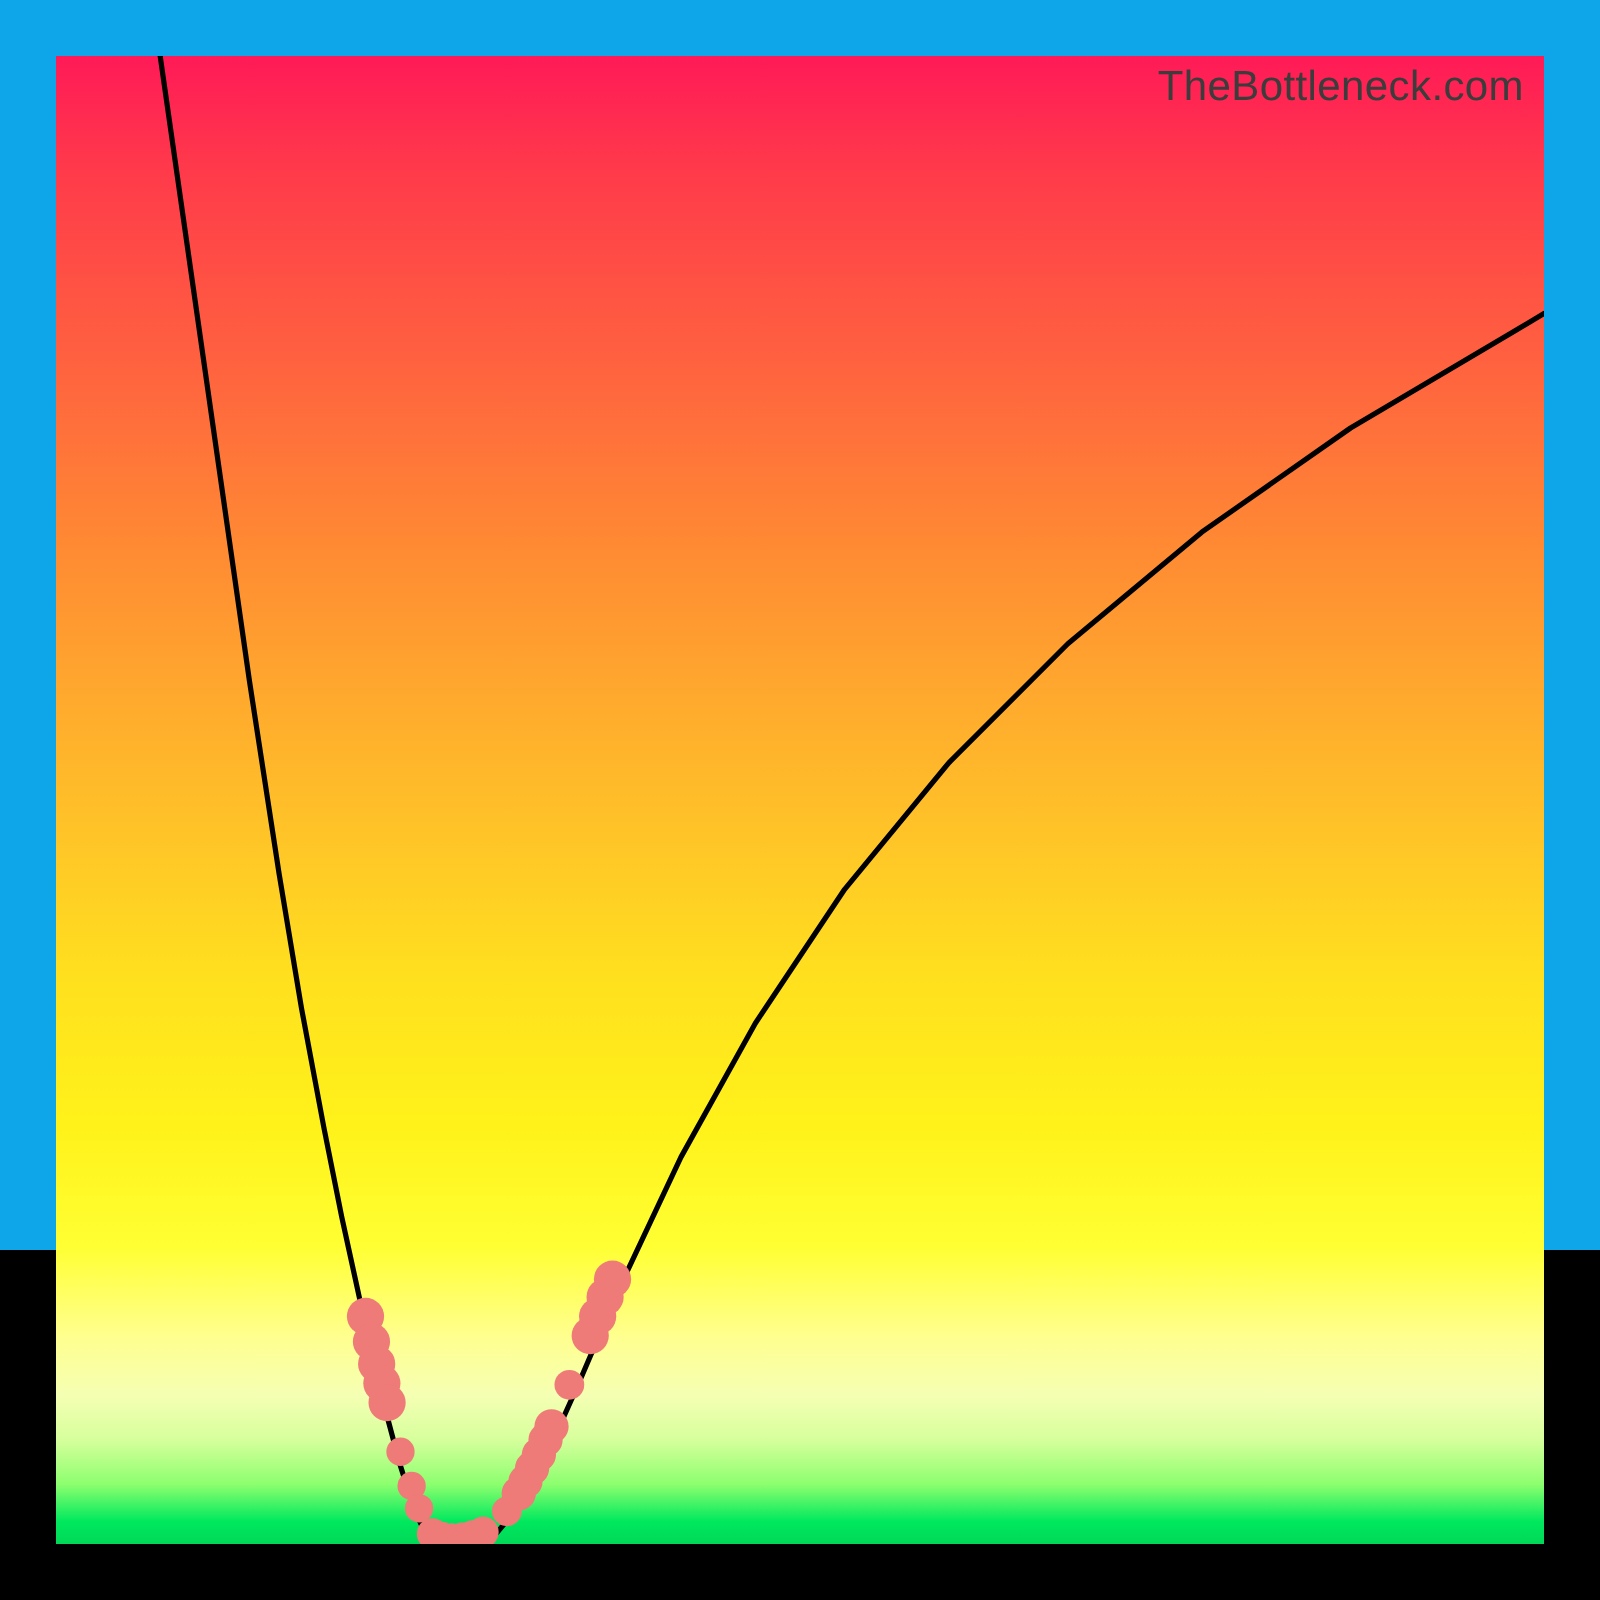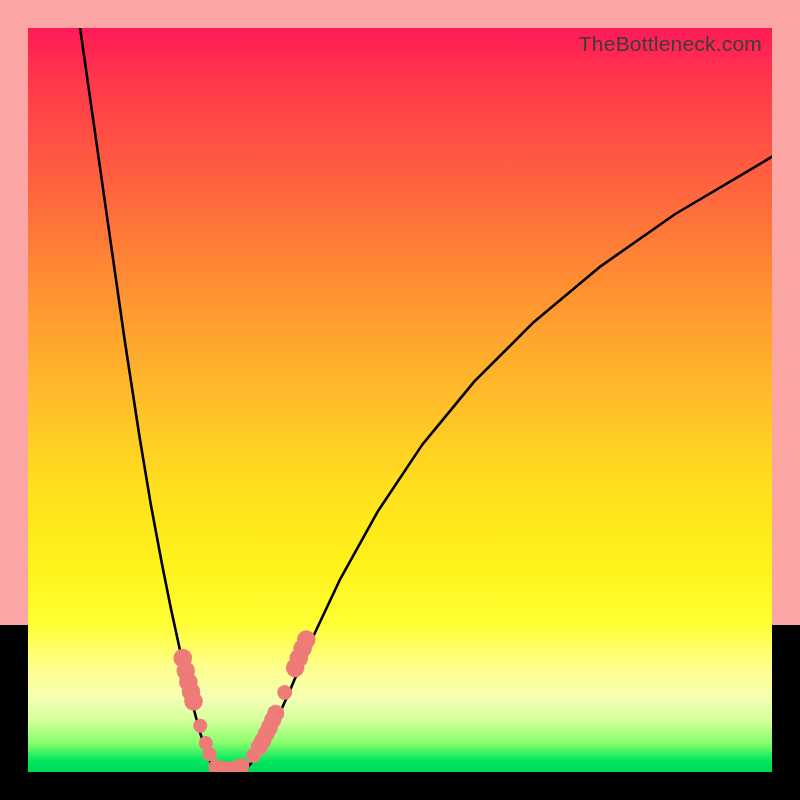--- a/index.html
+++ b/index.html
@@ -10,21 +10,21 @@
     overflow: hidden;
     background: #000;
     font-family: Arial, Helvetica, sans-serif;
   }
   .frame {
     position: absolute;
     top: 0;
     left: 0;
     width: 800px;
     height: 625px;
-    background: #fca5a5;
+    background: #0ea5e9;
   }
   .plot-area {
     position: absolute;
     top: 28px;
     left: 28px;
     width: 744px;
     height: 744px;
     overflow: hidden;
   }
   

